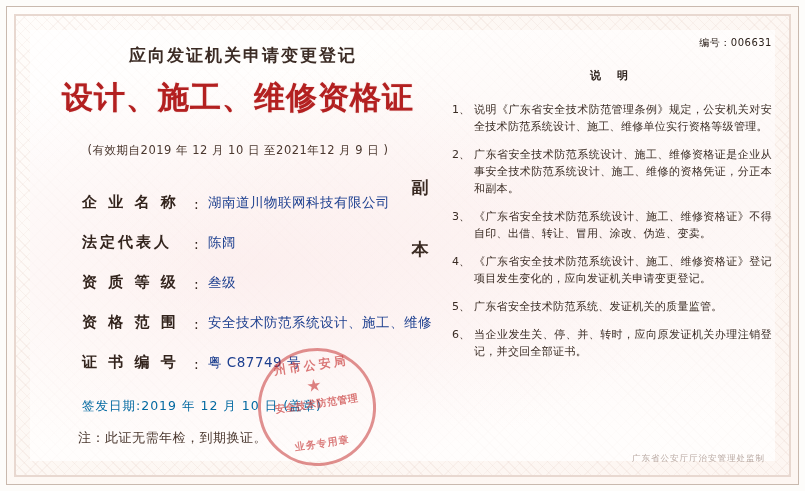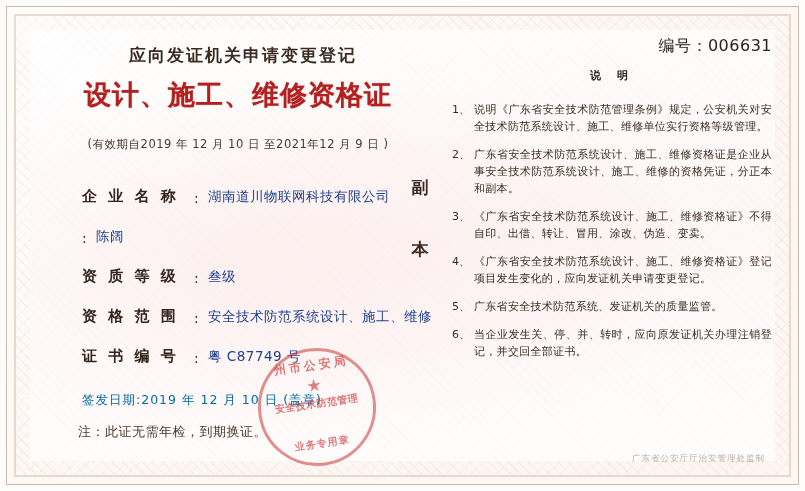--- a/index.html
+++ b/index.html
@@ -60,21 +60,21 @@
     font-size: 17px;
     font-weight: bold;
     color: #3b2b24;
     letter-spacing: 2px;
     text-align: center;
     margin-left: 10px;
   }
   .main-title {
     margin-top: 10px;
     text-align: center;
-    font-size: 27px;
+    font-size: 31px;
     font-weight: bold;
     letter-spacing: 1px;
     color: #b32020;
     text-shadow: 0 0 1px rgba(179,32,32,0.5);
   }
   .valid-line {
     margin-top: 24px;
     text-align: center;
     font-size: 11.5px;
     color: #4a372e;
@@ -140,21 +140,21 @@
 
   
   .right-panel {
     position: absolute;
     left: 452px; top: 44px;
     width: 320px; height: 410px;
   }
   .serial {
     position: absolute;
     right: 0; top: -8px;
-    font-size: 16px;
+    font-size: 10px;
     color: #2c211b;
     letter-spacing: 0.5px;
     text-align: center;
   }
   .notes-title {
     margin-top: 24px;
     text-align: center;
     font-size: 11px;
     font-weight: bold;
     color: #2c211b;
@@ -266,20 +266,21 @@
       <span>本</span>
     </div>
 
     <div class="fields">
       <div class="field-row">
         <div class="field-label">企 业 名 称</div>
         <div class="field-colon">:</div>
         <div class="field-value">湖南道川物联网科技有限公司</div>
       </div>
       <div class="field-row">
+        <div class="field-label">法定代表人</div>
         <div class="field-colon">:</div>
         <div class="field-value">陈阔</div>
       </div>
       <div class="field-row">
         <div class="field-label">资 质 等 级</div>
         <div class="field-colon">:</div>
         <div class="field-value">叁级</div>
       </div>
       <div class="field-row">
         <div class="field-label">资 格 范 围</div>

